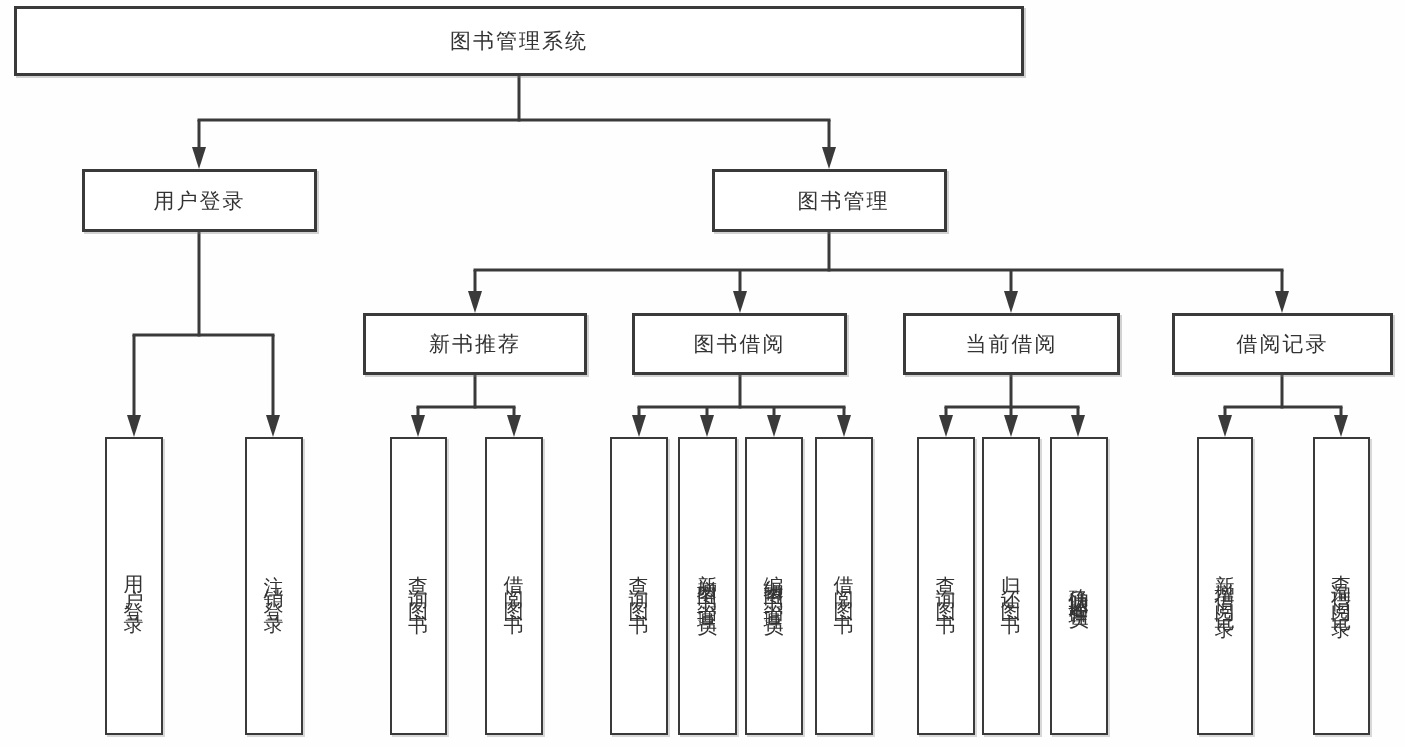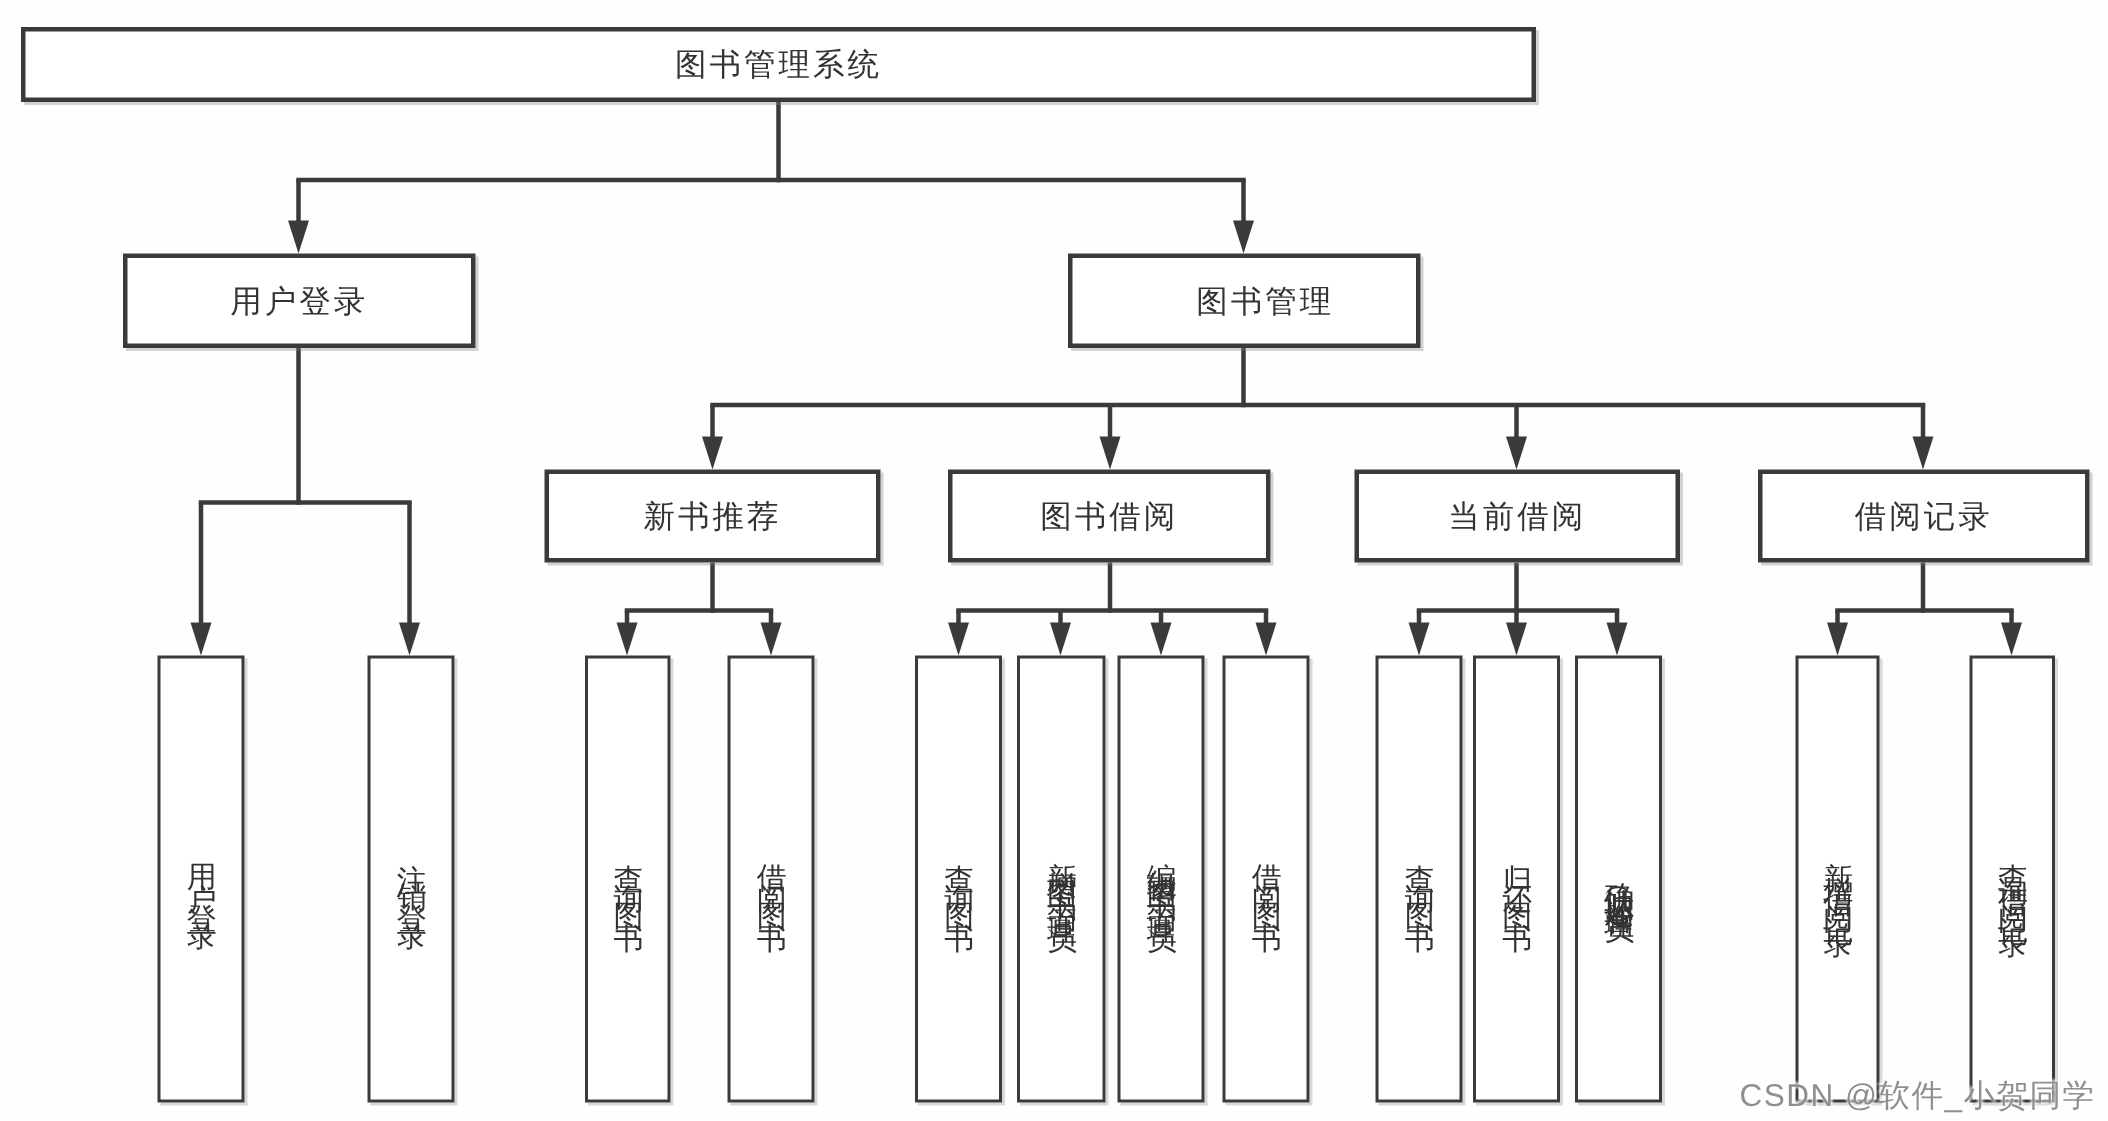--- a/index.html
+++ b/index.html
@@ -120,21 +120,21 @@
     <polygon points="1071,415 1085,415 1078,437"></polygon>
 
     <line x1="1282" y1="374" x2="1282" y2="408.5"></line>
     <line x1="1223.5" y1="407" x2="1342.5" y2="407"></line>
     <line x1="1225" y1="407" x2="1225" y2="418"></line>
     <line x1="1341" y1="407" x2="1341" y2="418"></line>
     <polygon points="1218,415 1232,415 1225,437"></polygon>
     <polygon points="1334,415 1348,415 1341,437"></polygon>
   </svg>
 
-  <div class="box" style="left:14px; top:18px; width:1010px; height:50px;">
+  <div class="box" style="left:14px; top:6px; width:1010px; height:70px;">
     <span>图书管理系统</span>
   </div>
 
   <div class="box" style="left:82px; top:169px; width:235px; height:63px;">
     <span>用户登录</span>
   </div>
   <div class="box" style="left:712px; top:169px; width:235px; height:63px;padding-left:28px;">
     <span>图书管理</span>
   </div>
 
@@ -188,15 +188,14 @@
     <span class="vtext ls10">确认归还（管理员）</span>
   </div>
 
   <div class="box leaf" style="left:1197px; top:437px; width:56px; height:298px;">
     <span class="vtext ls6">新增借阅记录</span>
   </div>
   <div class="box leaf" style="left:1313px; top:437px; width:57px; height:298px;">
     <span class="vtext ls6">查询借阅记录</span>
   </div>
 
-  <div class="watermark">CSDN @软件_小贺同学</div>
 
 </div>
 
 </body></html>

